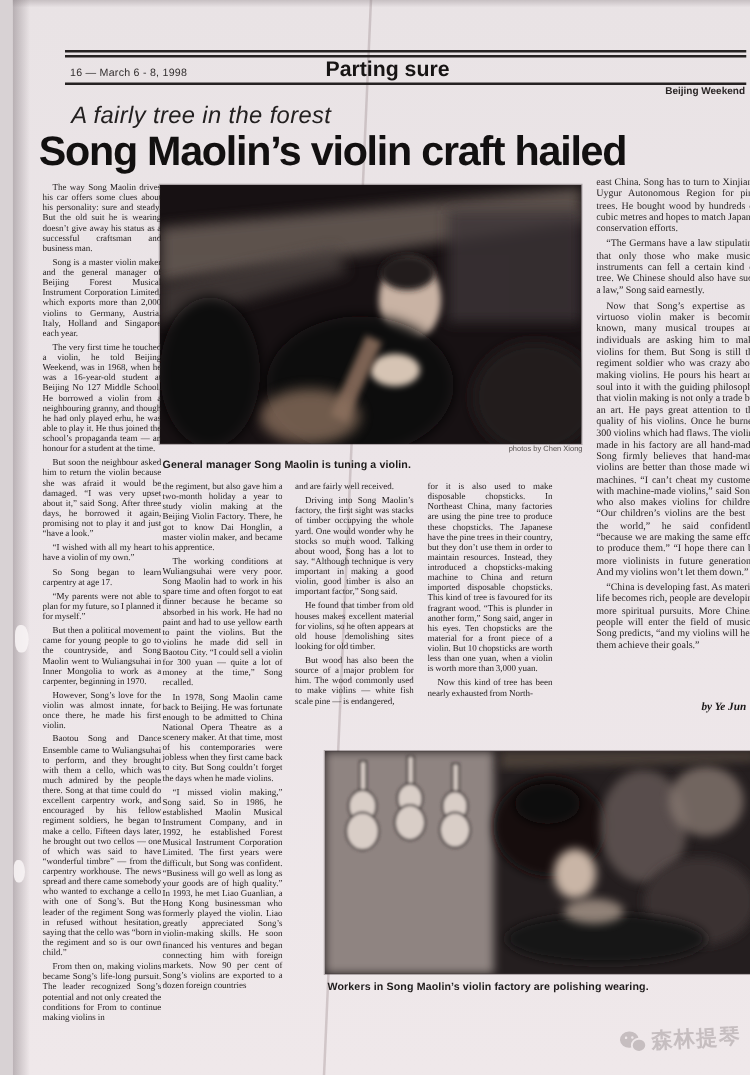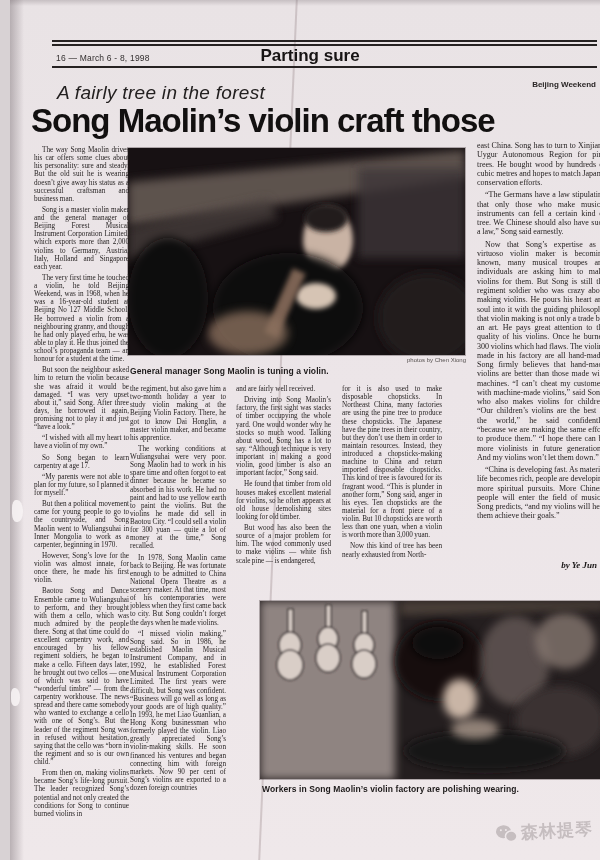--- a/index.html
+++ b/index.html
@@ -15,21 +15,21 @@
   .fold{position:absolute;left:267px;top:-10px;width:2px;height:880px;
     background:rgba(140,118,124,.30);transform:rotate(2.5deg);}
   .speck{position:absolute;background:#f7f3f4;border-radius:40% 60% 55% 45%;opacity:.9;}
 
   
   .rule{position:absolute;background:#262222;}
   .mast-left{position:absolute;left:46px;top:53px;font-family:"Liberation Sans",sans-serif;
     font-size:8.5px;color:#332f2f;letter-spacing:.2px;}
   .mast-center{position:absolute;left:200px;top:46px;width:200px;text-align:center;
     font-family:"Liberation Sans",sans-serif;font-weight:bold;font-size:17px;color:#171414;}
-  .mast-right{position:absolute;right:14px;top:80px;font-family:"Liberation Sans",sans-serif;
+  .mast-right{position:absolute;right:14px;top:68px;font-family:"Liberation Sans",sans-serif;
     font-weight:bold;font-size:8px;color:#2a2626;padding-left:36px;}
 
   .kicker{position:absolute;left:47px;top:82px;font-family:"Liberation Sans",sans-serif;
     font-style:italic;font-size:19px;color:#232020;letter-spacing:.3px;}
   .headline{position:absolute;left:21px;top:102px;width:570px;
     font-family:"Liberation Sans",sans-serif;font-weight:bold;font-size:33px;
     letter-spacing:-1px;color:#121010;white-space:nowrap;}
 
   
   .column{position:absolute;text-align:justify;font-size:7.2px;line-height:1.13;
@@ -82,21 +82,21 @@
 
   <div class="rule" style="left:42px;top:40px;width:545px;height:1.6px;"></div>
   <div class="rule" style="left:42px;top:44px;width:545px;height:1.6px;"></div>
   <div class="rule" style="left:42px;top:66px;width:545px;height:1.6px;"></div>
 
   <div class="mast-left">16 — March 6 - 8, 1998</div>
   <div class="mast-center">Parting sure</div>
   <div class="mast-right">Beijing Weekend</div>
 
   <div class="kicker">A fairly tree in the forest</div>
-  <div class="headline">Song Maolin’s violin craft those</div>
+  <div class="headline">Song Maolin’s violin craft hailed</div>
 
   <div class="photo photo-main">
     <svg viewBox="0 0 337 207" preserveAspectRatio="none">
       <defs>
         <filter id="b1" x="-30%" y="-30%" width="160%" height="160%">
             <feGaussianBlur stdDeviation="5"></feGaussianBlur>
           </filter>
         <filter id="b2" x="-30%" y="-30%" width="160%" height="160%">
             <feGaussianBlur stdDeviation="2.5"></feGaussianBlur>
           </filter>
@@ -158,21 +158,21 @@
       <p class="para">The way Song Maolin drives his car offers some clues about his personality: sure and steady. But the old suit he is wearing doesn’t give away his status as a successful craftsman and business man.</p>
       <p class="para">Song is a master violin maker and the general manager of Beijing Forest Musical Instrument Corporation Limited, which exports more than 2,000 violins to Germany, Austria, Italy, Holland and Singapore each year.</p>
       <p class="para">The very first time he touched a violin, he told Beijing Weekend, was in 1968, when he was a 16-year-old student at Beijing No 127 Middle School. He borrowed a violin from a neighbouring granny, and though he had only played erhu, he was able to play it. He thus joined the school’s propaganda team — an honour for a student at the time.</p>
       <p class="para">But soon the neighbour asked him to return the violin because she was afraid it would be damaged. “I was very upset about it,” said Song. After three days, he borrowed it again, promising not to play it and just “have a look.”</p>
       <p class="para">“I wished with all my heart to have a violin of my own.”</p>
       <p class="para">So Song began to learn carpentry at age 17.</p>
       <p class="para">“My parents were not able to plan for my future, so I planned it for myself.”</p>
       <p class="para">But then a political movement came for young people to go to the countryside, and Song Maolin went to Wuliangsuhai in Inner Mongolia to work as a carpenter, beginning in 1970.</p>
       <p class="para">However, Song’s love for the violin was almost innate, for once there, he made his first violin.</p>
       <p class="para">Baotou Song and Dance Ensemble came to Wuliangsuhai to perform, and they brought with them a cello, which was much admired by the people there. Song at that time could do excellent carpentry work, and encouraged by his fellow regiment soldiers, he began to make a cello. Fifteen days later, he brought out two cellos — one of which was said to have “wonderful timbre” — from the carpentry workhouse. The news spread and there came somebody who wanted to exchange a cello with one of Song’s. But the leader of the regiment Song was in refused without hesitation, saying that the cello was “born in the regiment and so is our own child.”</p>
-      <p class="para">From then on, making violins became Song’s life-long pursuit. The leader recognized Song’s potential and not only created the conditions for Song to continue burned violins in</p>
+      <p class="para">From then on, making violins became Song’s life-long pursuit. The leader recognized Song’s potential and not only created the conditions for From to continue making violins in</p>
     </div>
   <div class="column col2">
       <p class="para">the regiment, but also gave him a two-month holiday a year to study violin making at the Beijing Violin Factory. There, he got to know Dai Honglin, a master violin maker, and became his apprentice.</p>
       <p class="para">The working conditions at Wuliangsuhai were very poor. Song Maolin had to work in his spare time and often forgot to eat dinner because he became so absorbed in his work. He had no paint and had to use yellow earth to paint the violins. But the violins he made did sell in Baotou City. “I could sell a violin for 300 yuan — quite a lot of money at the time,” Song recalled.</p>
       <p class="para">In 1978, Song Maolin came back to Beijing. He was fortunate enough to be admitted to China National Opera Theatre as a scenery maker. At that time, most of his contemporaries were jobless when they first came back to city. But Song couldn’t forget the days when he made violins.</p>
       <p class="para">“I missed violin making,” Song said. So in 1986, he established Maolin Musical Instrument Company, and in 1992, he established Forest Musical Instrument Corporation Limited. The first years were difficult, but Song was confident. “Business will go well as long as your goods are of high quality.” In 1993, he met Liao Guanlian, a Hong Kong businessman who formerly played the violin. Liao greatly appreciated Song’s violin-making skills. He soon financed his ventures and began connecting him with foreign markets. Now 90 per cent of Song’s violins are exported to a dozen foreign countries</p>
     </div>
   <div class="column col3">
       <p class="para">and are fairly well received.</p>
       <p class="para">Driving into Song Maolin’s factory, the first sight was stacks of timber occupying the whole yard. One would wonder why he stocks so much wood. Talking about wood, Song has a lot to say. “Although technique is very important in making a good violin, good timber is also an important factor,” Song said.</p>

